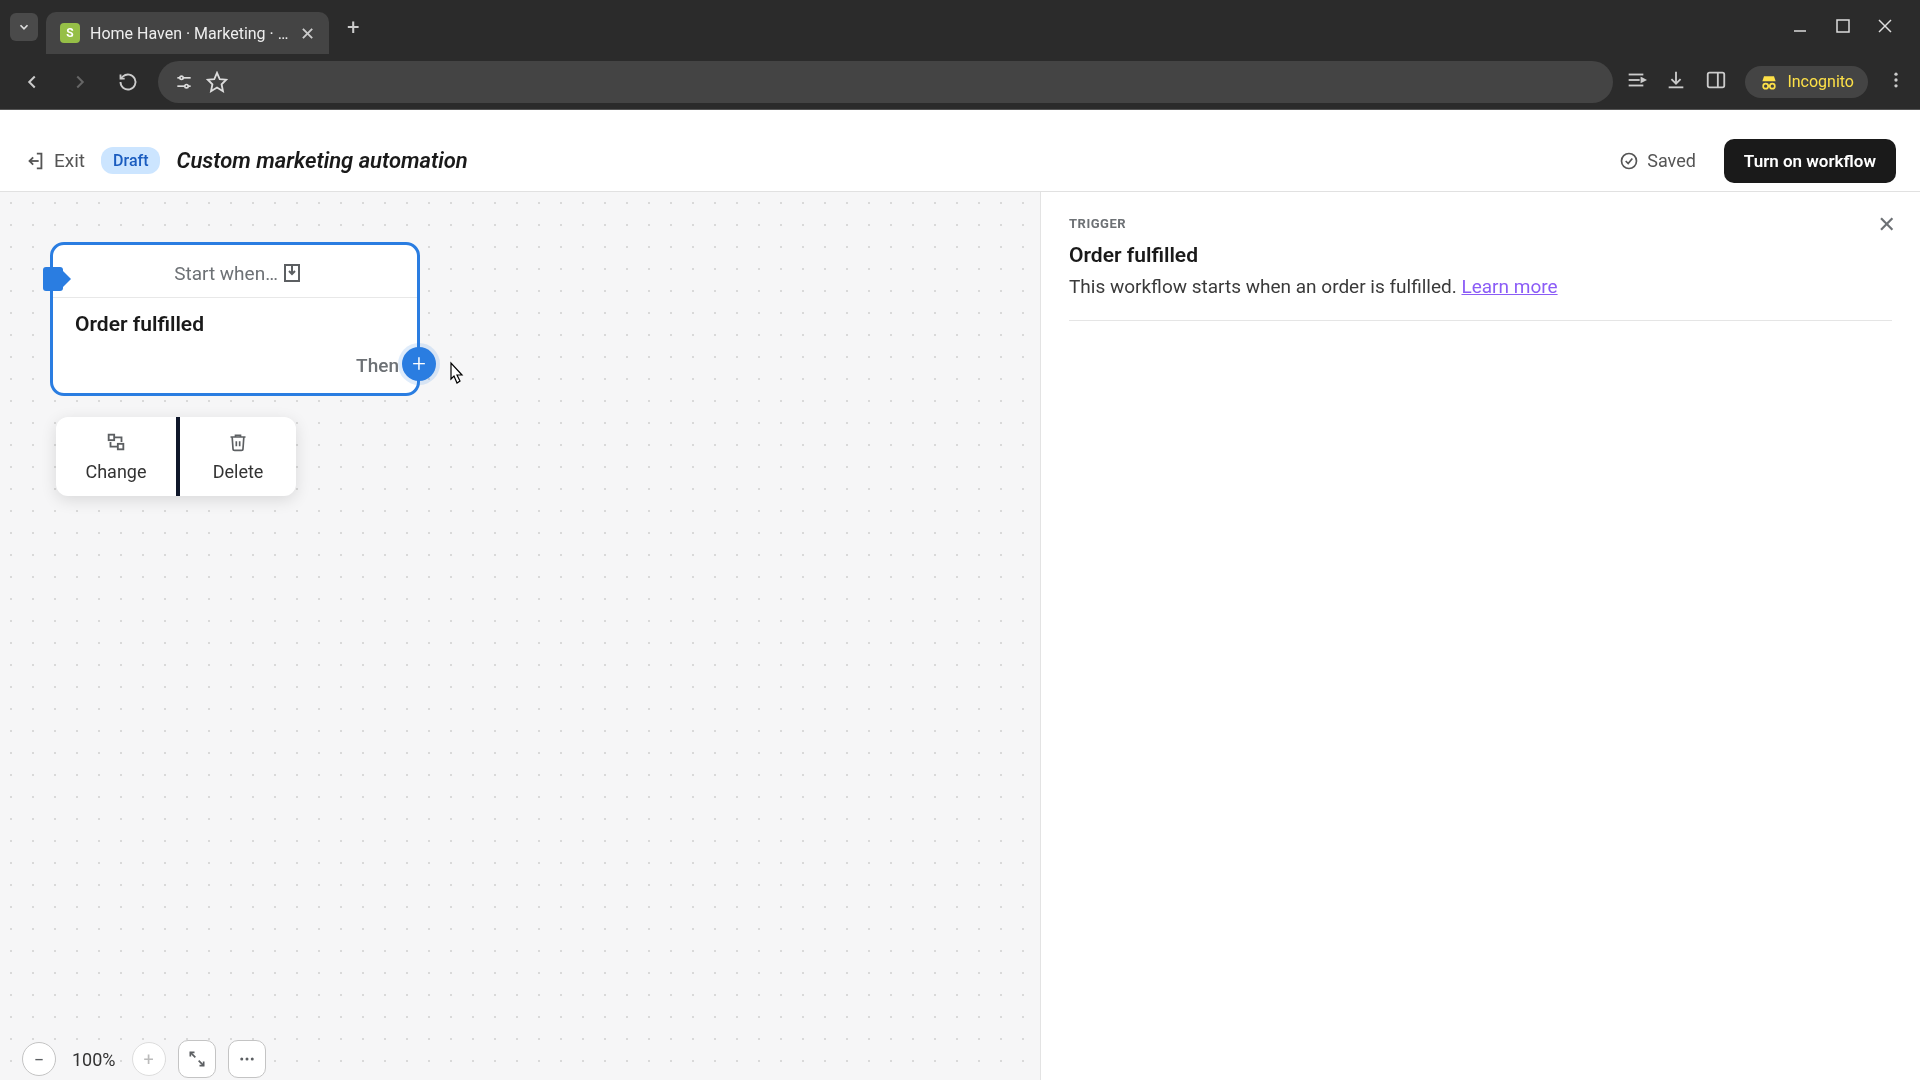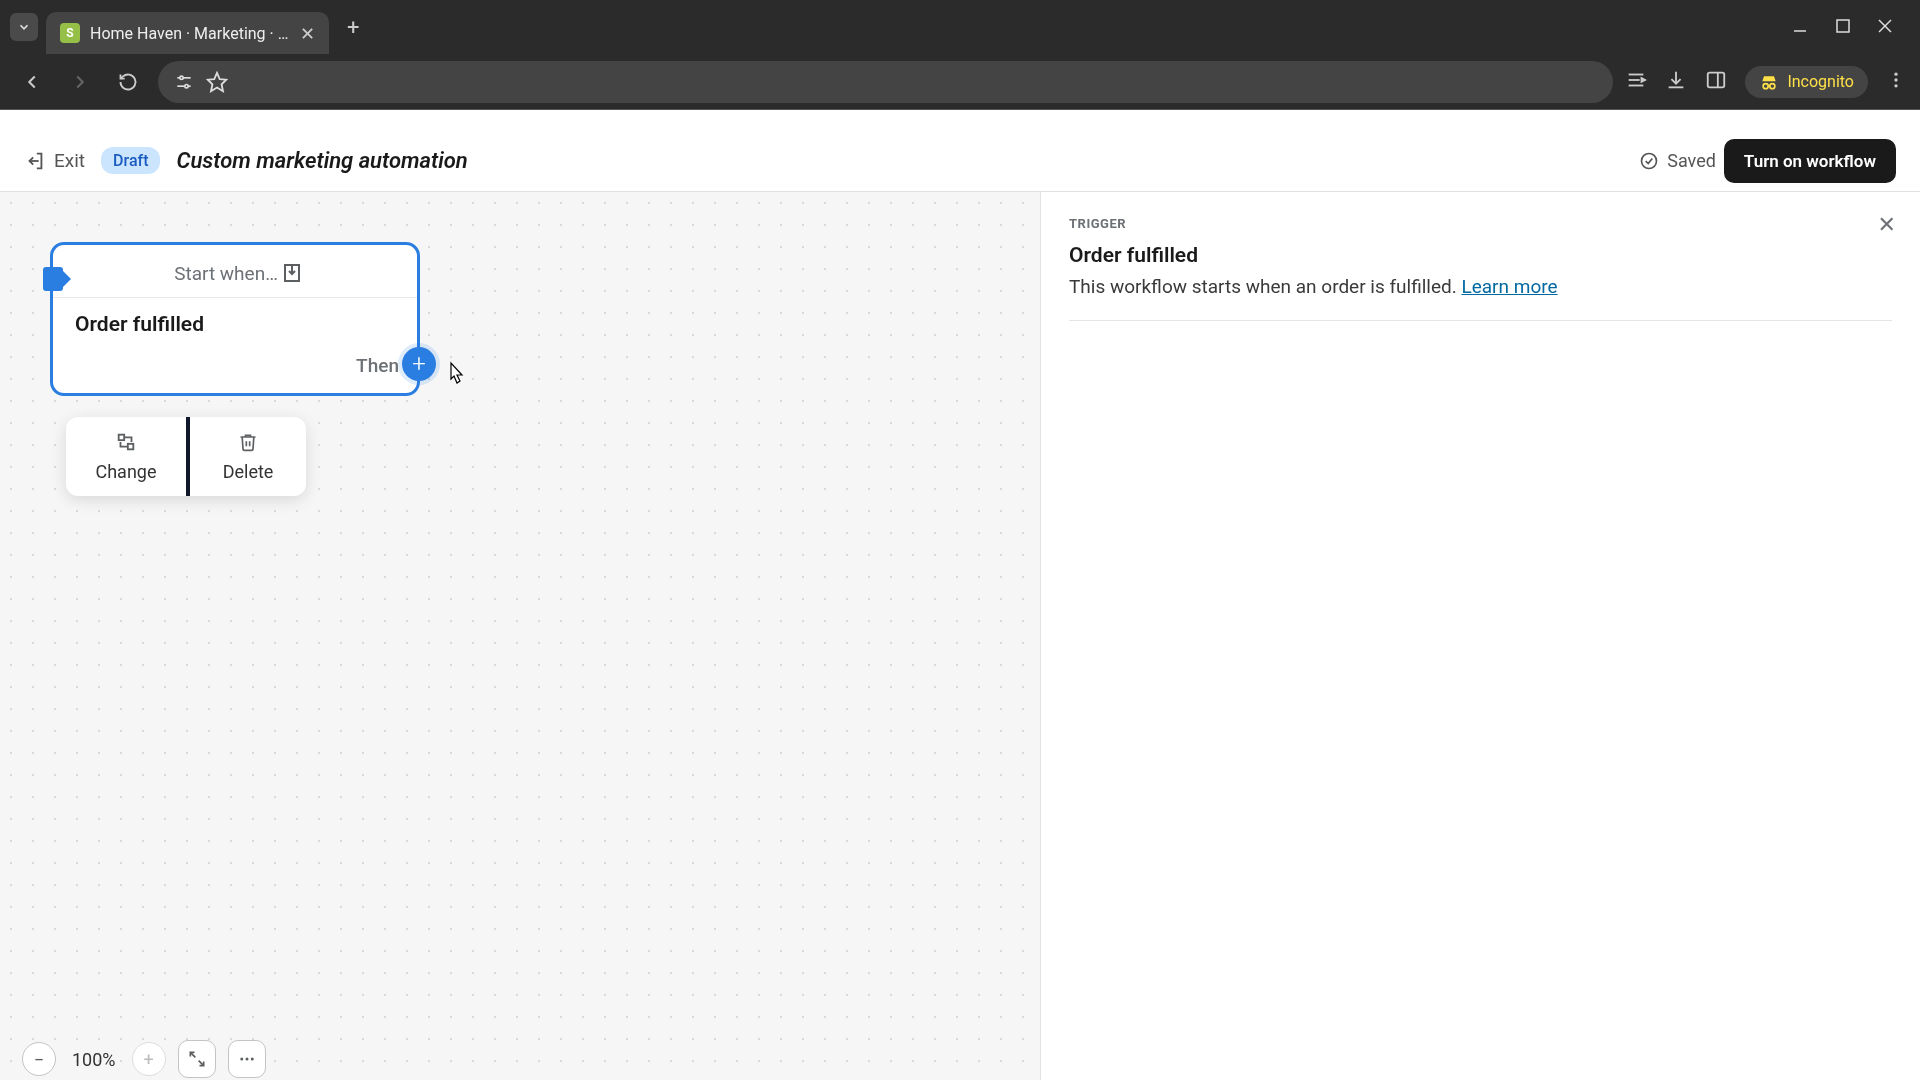--- a/index.html
+++ b/index.html
@@ -23,21 +23,21 @@
   .url-field { flex: 1; background: #444; border-radius: 24px; height: 42px; display: flex; align-items: center; padding: 0 16px; gap: 12px; color: #ddd; font-size: 18px; }
   .url-field .url-text { flex: 1; white-space: nowrap; overflow: hidden; }
   .right-icons { display: flex; align-items: center; gap: 18px; color: #ccc; }
   .incognito-pill { display: flex; align-items: center; gap: 8px; background: #444; padding: 6px 14px; border-radius: 20px; color: #fde047; font-size: 16px; }
 
   
   .app-header { display: flex; align-items: center; height: 62px; padding: 0 24px; gap: 16px; border-bottom: 1px solid #e1e1e1; background: #fff; margin-top: 20px; }
   .exit-btn { display: flex; align-items: center; gap: 8px; color: #555; font-size: 19px; cursor: pointer; }
   .badge-draft { background: #cce5ff; color: #1a5cbf; padding: 4px 12px; border-radius: 12px; font-size: 16px; font-weight: 500; }
   .page-title { font-size: 22px; font-weight: 600; color: #1a1a1a; font-style: italic; }
-  .header-right { margin-left: auto; display: flex; align-items: center; gap: 8px; }
+  .header-right { margin-left: auto; display: flex; align-items: center; gap: 28px; }
   .saved-label { display: flex; align-items: center; gap: 8px; color: #555; font-size: 18px; }
   .turn-on-btn { background: #1a1a1a; color: #fff; border-radius: 10px; padding: 12px 20px; font-size: 17px; font-weight: 600; }
 
   
   .main { display: flex; height: calc(1080px - 54px - 56px - 62px); }
   .canvas { flex: 1; position: relative; background: #f6f6f7; background-image: radial-gradient(#d9d9d9 1px, transparent 1px); background-size: 22px 22px; }
   .side-panel { width: 880px; border-left: 1px solid #e3e3e3; background: #fff; padding: 24px 28px; position: relative; }
 
   
   .node { position: absolute; top: 50px; left: 50px; width: 370px; background: #fff; border: 3px solid #2a7de1; border-radius: 14px; }
@@ -47,30 +47,30 @@
   .import-icon { width: 28px; height: 28px; color: #5c5f62; display:flex; align-items:center; justify-content:center;}
   .node-divider { height: 1px; background: #e8e8e8; margin: 0; }
   .node-body { padding: 14px 22px 18px; font-size: 21px; font-weight: 600; color: #1a1a1a; }
   .node-footer { padding: 0 18px 16px; text-align: right; color: #6d7175; font-size: 19px; font-weight: 500; position:relative;}
   .add-step-btn { position: absolute; right: -19px; bottom: 12px; width: 34px; height: 34px; background: #2a7de1; border-radius: 50%; color: #fff; display: flex; align-items: center; justify-content: center; font-size: 24px; font-weight: 300; box-shadow: 0 0 0 4px rgba(42,125,225,.15);}
 
   .cursor { position:absolute; right:-30px; bottom:-2px; width:22px; height:22px; }
   .cursor svg{display:block;}
 
   
-  .node-toolbar { position: absolute; top: 225px; left: 66px; display: flex; background: #fff; border-radius: 12px; box-shadow: 0 4px 16px rgba(0,0,0,.12); overflow: hidden; }
+  .node-toolbar { position: absolute; top: 225px; left: 56px; display: flex; background: #fff; border-radius: 12px; box-shadow: 0 4px 16px rgba(0,0,0,.12); overflow: hidden; }
   .tb-btn { width: 120px; padding: 14px 10px; display: flex; flex-direction: column; align-items: center; gap: 8px; color: #333; font-size: 18px; cursor:pointer;}
   .tb-btn + .tb-btn { border-left: 4px solid #0f172a; }
   .tb-icon { height: 22px; color: #5c5f62; display:flex; align-items:center; justify-content:center;}
 
   
   .panel-heading { color: #6d7175; font-size: 13px; letter-spacing: .5px; font-weight: 700; margin-bottom: 12px; }
   .panel-title { font-size: 21px; font-weight: 600; color: #1a1a1a; margin-bottom: 8px; }
   .panel-desc { font-size: 19px; color: #3a3a3a; }
-  .panel-desc a { color: #0369a1; text-decoration: underline; }
+  .panel-desc a { color: #8b5cf6; text-decoration: underline; }
   .panel-close { position: absolute; top: 20px; right: 24px; color: #6d7175; font-size: 22px; cursor:pointer;}
   .panel-rule { height:1px; background:#e5e5e5; margin-top:22px;}
 
   
   .zoom-controls { position: absolute; left: 22px; bottom: 22px; display: flex; align-items: center; gap: 12px; }
   .zc-btn { width: 34px; height: 34px; border-radius: 50%; border: 1px solid #c4c4c4; display: flex; align-items: center; justify-content: center; color: #5c5f62; background:#fff; font-size:18px;}
   .zc-btn.light { color:#bbb; border-color:#ddd;}
   .zc-square { width: 38px; height: 38px; border-radius: 10px; border: 1px solid #c4c4c4; display: flex; align-items: center; justify-content: center; color: #5c5f62; background:#fff;}
   .zoom-label { font-size: 18px; color: #333; padding: 0 4px; }
 </style>

